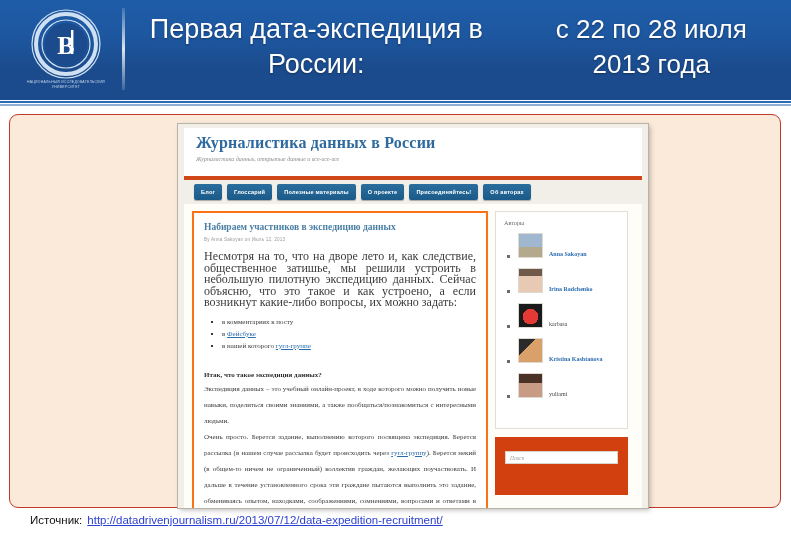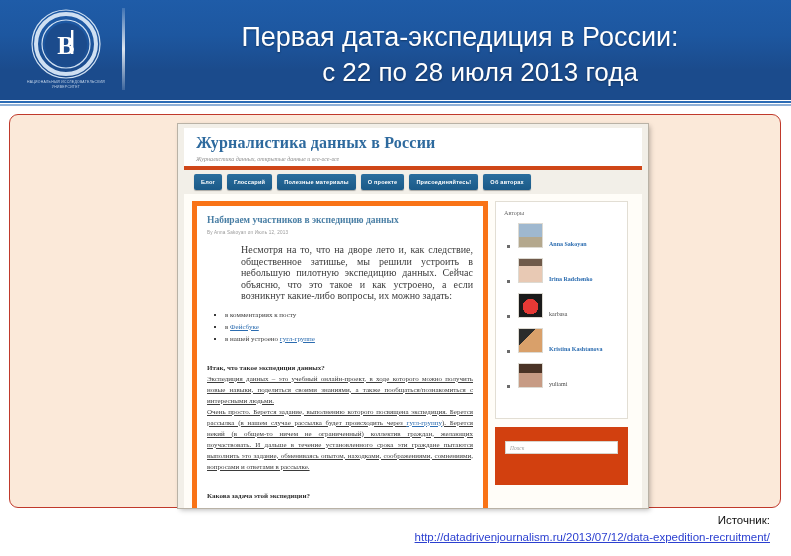--- a/index.html
+++ b/index.html
@@ -25,22 +25,22 @@
   .logo-sub{
     position:absolute;left:0;top:74px;width:104px;text-align:center;
     font-size:3.4px;line-height:5px;color:#c8d8ec;letter-spacing:.3px;
     font-family:"Liberation Sans",sans-serif;
   }
   .divider{
     position:absolute;left:122px;top:8px;width:3px;height:82px;
     background:linear-gradient(to bottom,rgba(255,255,255,.15),rgba(255,255,255,.85),rgba(255,255,255,.15));
   }
   .banner-title{
-    position:absolute;left:145px;top:14px;width:630px;height:82px;
-    display:flex;flex-direction:column;align-items:center;justify-content:center;
+    position:absolute;left:145px;top:6px;width:630px;height:82px;
+    display:flex;flex-direction:row;align-items:center;justify-content:center;
     color:#ffffff;text-align:center;
     font-size:27px;line-height:35px;font-weight:400;
     text-shadow:0 1px 2px rgba(0,0,0,.35);
   }
   .banner-title .l2{font-size:26px;margin-left:40px;}
 
   
   .panel{
     position:absolute;left:9px;top:114px;width:772px;height:394px;
     background:#fbe9d9;
@@ -50,65 +50,65 @@
 
   
   .site{
     position:absolute;left:168px;top:9px;width:470px;height:384px;
     background:#f2efe8;
     box-shadow:0 0 0 1px #b9b2a6, 2px 2px 5px rgba(0,0,0,.28);
     overflow:hidden;
   }
   .site-inner{position:absolute;left:6px;top:4px;width:458px;height:380px;background:#fffdf8;}
 
-  .site-head{position:relative;height:38px;background:#ffffff;padding:6px 0 0 12px;box-sizing:border-box;}
+  .site-head{position:relative;height:48px;background:#ffffff;padding:6px 0 0 12px;box-sizing:border-box;}
   .site-title{
     color:#2e6a9e;font-family:"Liberation Serif",serif;font-weight:700;
     font-size:16px;line-height:18px;letter-spacing:.2px;
   }
   .site-tag{
     color:#8d8d8d;font-family:"Liberation Serif",serif;font-style:italic;
     font-size:6px;line-height:10px;margin-top:2px;
   }
   .orange-bar{height:4px;background:#cf4618;}
   .navbar{background:#f2efe8;padding:4px 0 4px 10px;display:flex;gap:5px;align-items:center;}
   .navbtn{
     background:linear-gradient(to bottom,#2a6e9e,#1b5a88);
     color:#ffffff;font-size:5.6px;font-weight:700;letter-spacing:.2px;
     padding:5px 7px;border-radius:2px;white-space:nowrap;
     box-shadow:0 1px 1px rgba(0,0,0,.3);
   }
 
   .site-body{position:relative;display:flex;gap:7px;padding:7px 8px 0 8px;box-sizing:border-box;}
   .article{
-    width:296px;background:#ffffff;border:5px solid #f97316;
+    width:296px;background:#ffffff;border:2px solid #f97316;
     padding:8px 10px 0 10px;box-sizing:border-box;height:322px;overflow:hidden;
   }
   .art-title{
     color:#4a7fa5;font-family:"Liberation Serif",serif;font-weight:700;
     font-size:9.5px;line-height:12px;
   }
   .art-byline{color:#9a9a9a;font-size:4.6px;margin-top:4px;letter-spacing:.2px;}
   .art-p{
     color:#3b3b3b;font-family:"Liberation Serif",serif;
-    font-size:10px;line-height:11.5px;margin-top:9px;text-align:justify;margin-left:34px;
+    font-size:12px;line-height:11.5px;margin-top:9px;text-align:justify;
   }
   .art-ul{margin:7px 0 0 18px;padding:0;list-style:square;}
   .art-ul li{
     color:#3b3b3b;font-family:Liberation Serif, serif;
     font-size:7px;line-height:12px;
   }
   .lnk{color:#2b6cb0;text-decoration:underline;}
   .art-h{
     color:#2f2f2f;font-family:"Liberation Serif",serif;font-weight:700;
     font-size:7px;line-height:11px;margin-top:18px;
   }
   .art-t{
     color:#3b3b3b;font-family:"Liberation Serif",serif;
-    font-size:7px;line-height:11px;text-align:justify;text-decoration:underline;
+    font-size:7px;line-height:16px;text-align:justify;
   }
 
   
   .sidebar{width:133px;}
   .authors-box{
     background:#ffffff;border:1px solid #e2ded4;height:218px;
     padding:7px 8px;box-sizing:border-box;
   }
   .authors-title{color:#6b6b6b;font-family:"Liberation Serif",serif;font-size:6.2px;}
   .authors-list{margin:7px 0 0 0;padding:0;list-style:none;}
@@ -138,21 +138,21 @@
   }
   .search-input{
     width:100%;height:13px;background:#ffffff;border:1px solid #d8d4cc;
     box-sizing:border-box;padding:0 4px;display:flex;align-items:center;
     font-size:5.4px;color:#9b9b9b;font-family:"Liberation Serif",serif;font-style:italic;
   }
 
   
   .source{
     position:absolute;left:30px;top:514px;width:740px;height:20px;
-    font-size:11.5px;color:#111111;display:flex;align-items:flex-end;gap:5px;flex-direction:column;
+    font-size:11.5px;color:#111111;display:flex;align-items:flex-start;gap:5px;
   }
   .source a{color:#2b3fd0;text-decoration:underline;}
 </style>
 </head>
 <body>
 
 <div class="slide">
 
   <div class="banner">
     <div class="logo-wrap">
@@ -197,21 +197,21 @@
         <div class="site-body">
 
           <div class="article">
             <div class="art-title">Набираем участников в экспедицию данных</div>
             <div class="art-byline">By Anna Sakoyan on Июль 12, 2013</div>
             <div class="art-p">Несмотря на то, что на дворе лето и, как следствие, общественное затишье, мы решили устроить в небольшую пилотную экспедицию данных. Сейчас объясню, что это такое и как устроено, а если возникнут какие-либо вопросы, их можно задать:</div>
 
             <ul class="art-ul">
               <li><span>в комментариях к посту</span></li>
               <li><span>в </span><span class="lnk">Фейсбуке</span></li>
-              <li><span>в нашей устроено </span><span class="lnk">гугл-группе</span></li>
+              <li><span>в нашей которого </span><span class="lnk">гугл-группе</span></li>
             </ul>
 
             <div class="art-h">Итак, что такое экспедиция данных?</div>
             <div class="art-t">Экспедиция данных – это учебный онлайн-проект, в ходе которого можно получить новые навыки, поделиться своими знаниями, а также пообщаться/познакомиться с интересными людьми.</div>
             <div class="art-t"><span>Очень просто. Берется задание, выполнению которого посвящена экспедиция. Берется рассылка (в нашем случае рассылка будет происходить через </span><span class="lnk">гугл-группу</span><span>). Берется некий (в общем-то ничем не ограниченный) коллектив граждан, желающих поучаствовать. И дальше в течение установленного срока эти граждане пытаются выполнить это задание, обмениваясь опытом, находками, соображениями, сомнениями, вопросами и ответами в рассылке.</span></div>
             <div class="art-h">Какова задача этой экспедиции?</div>
           </div>
 
           <div class="sidebar">
             <div class="authors-box">

